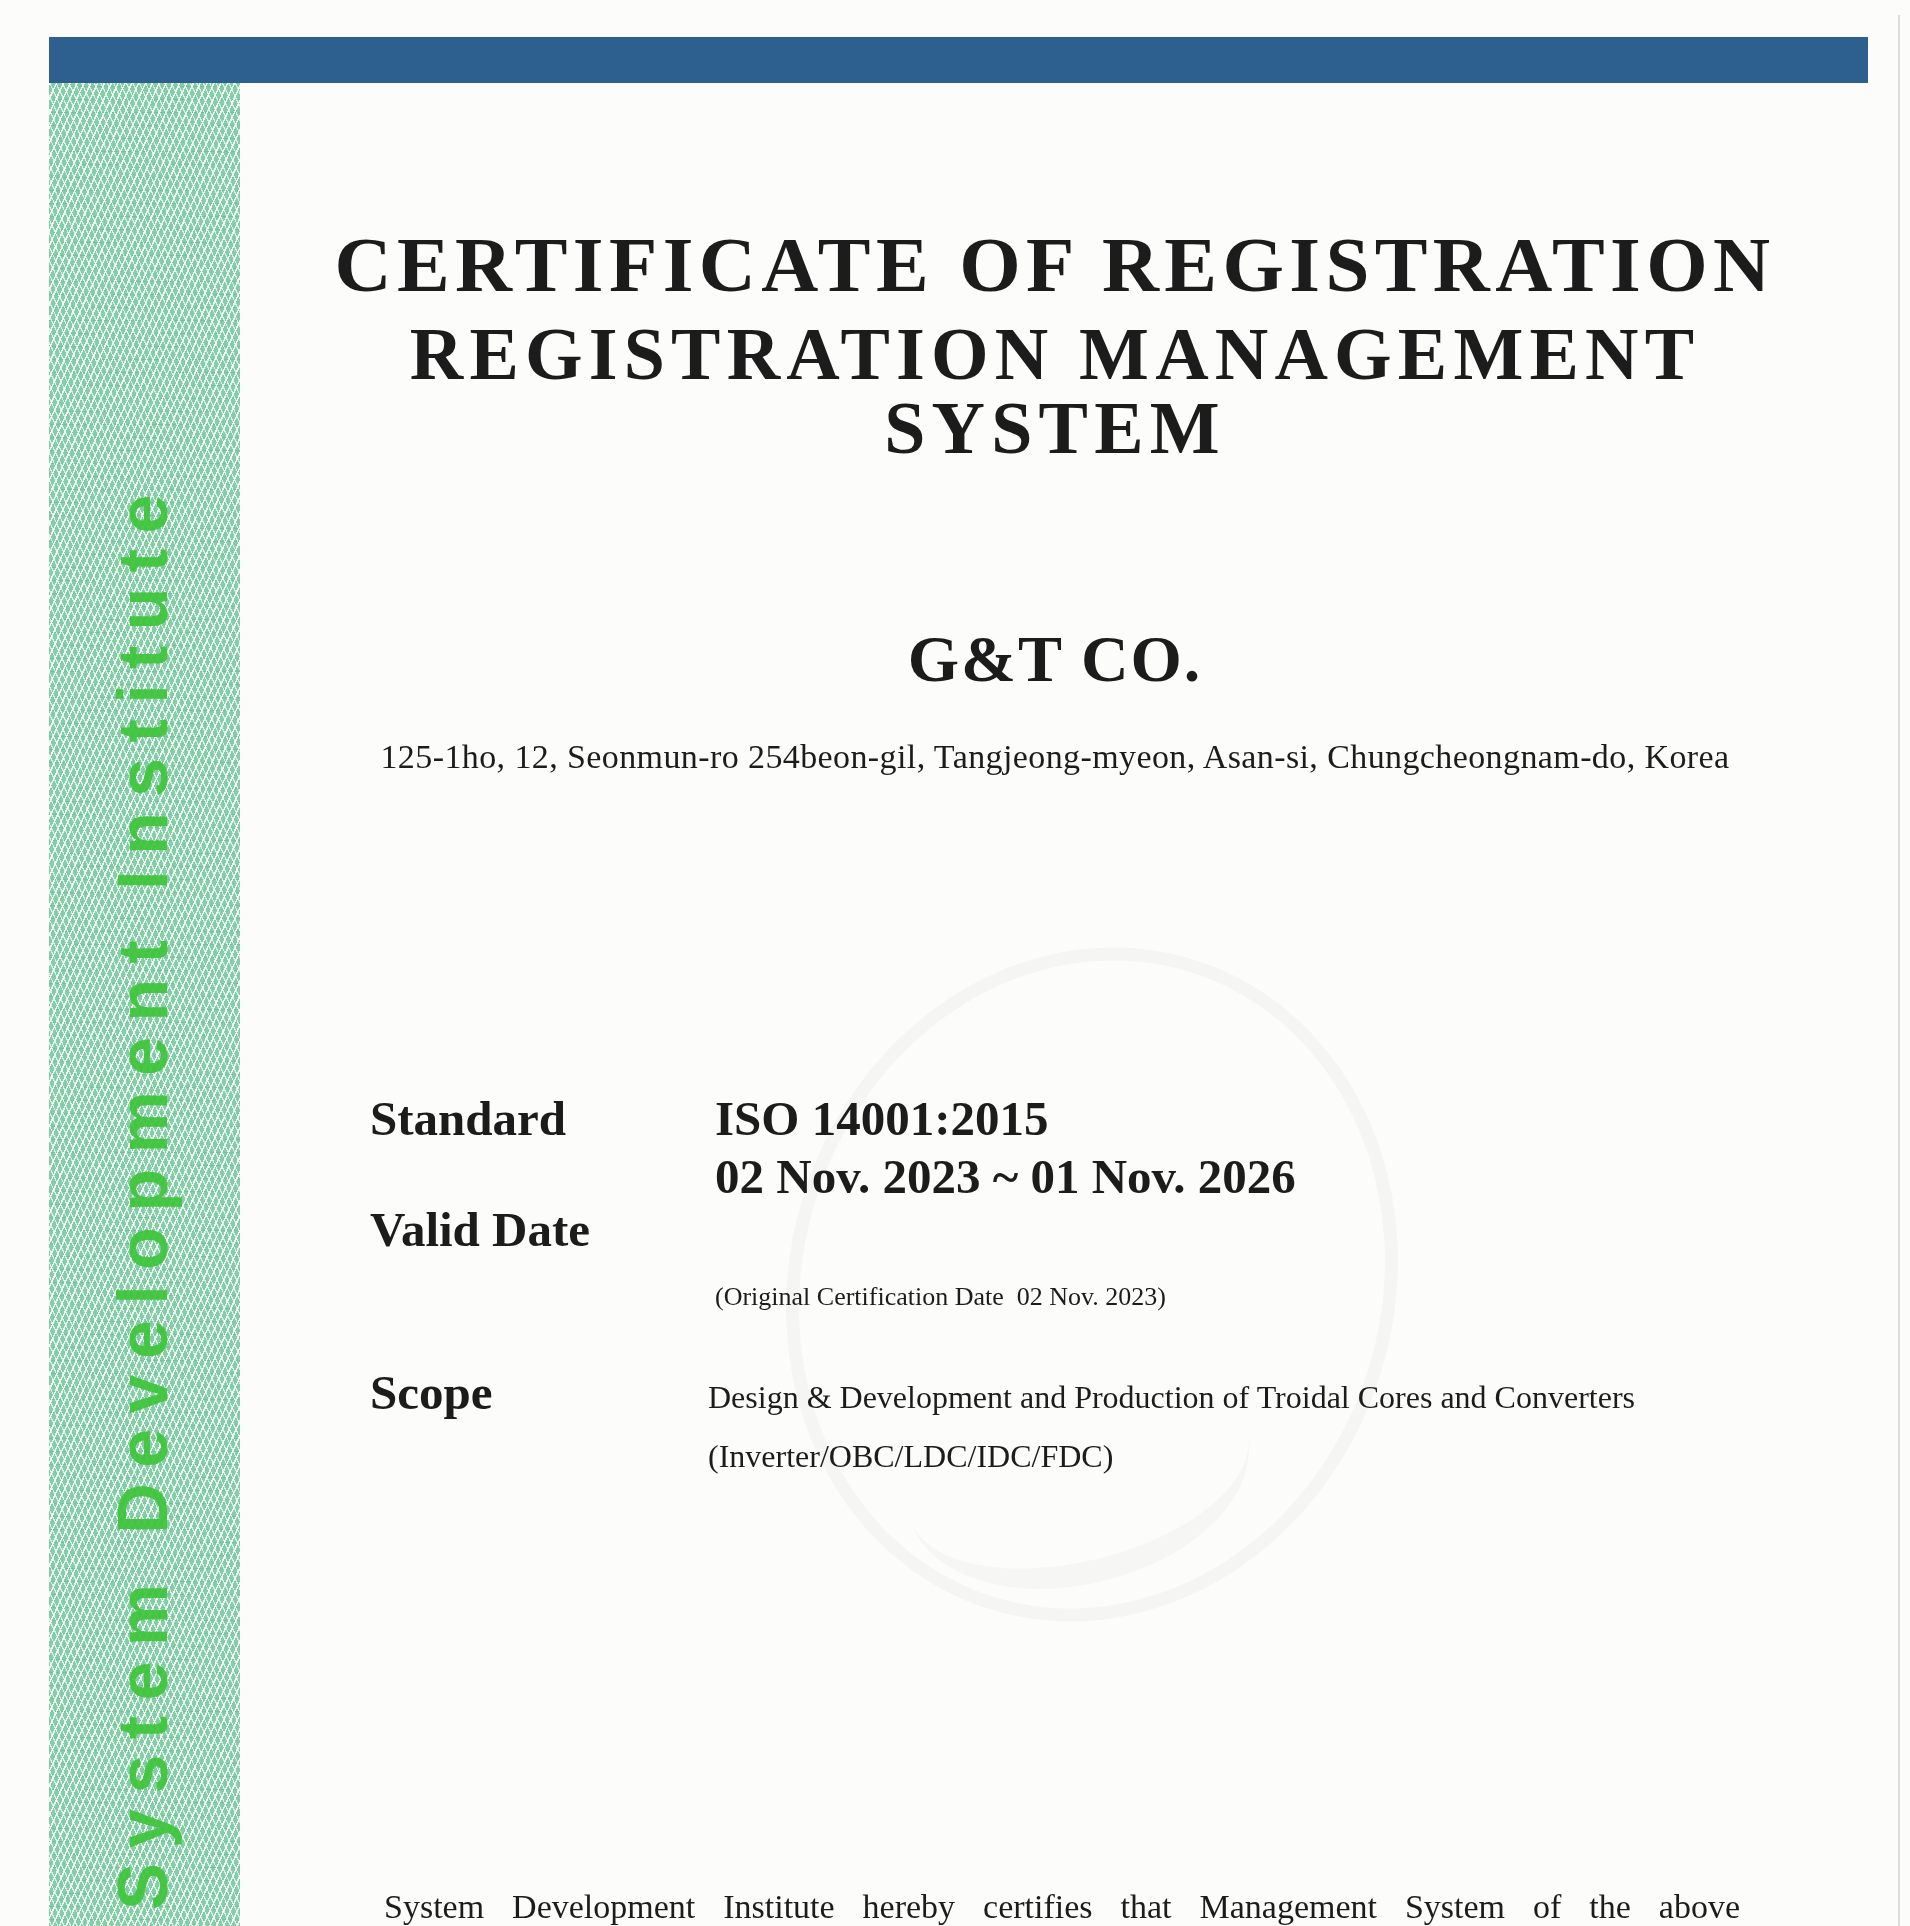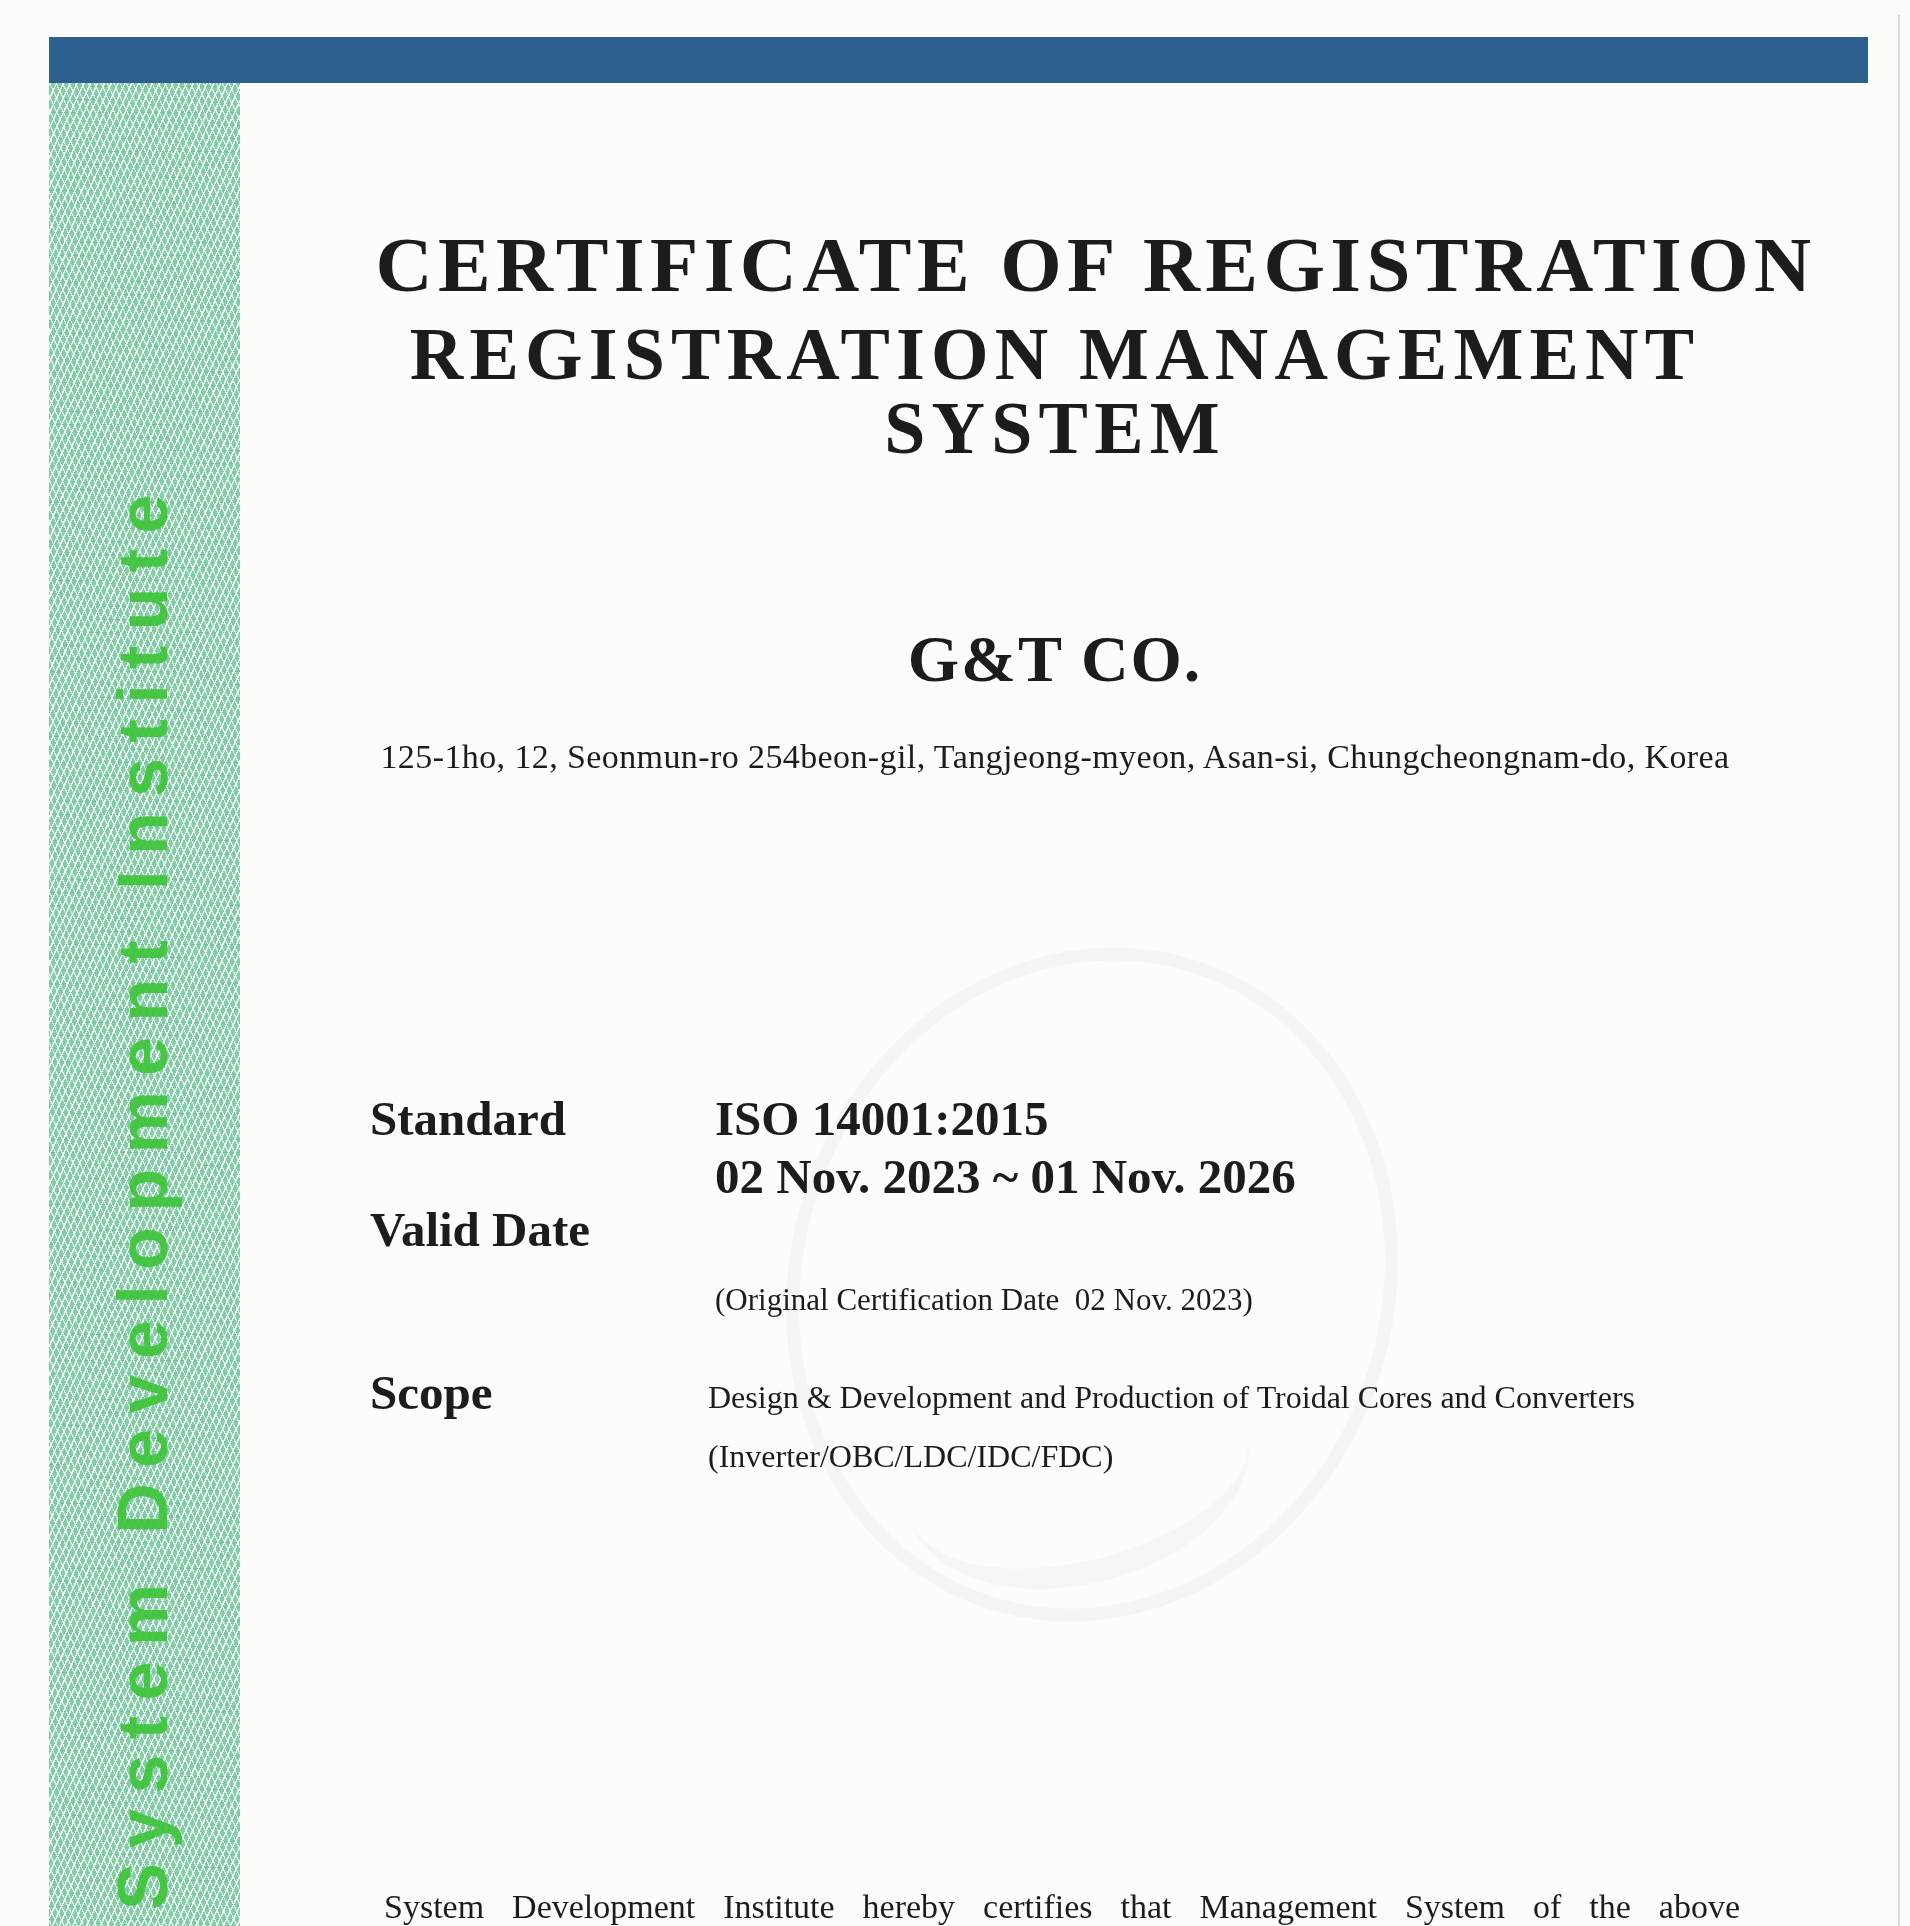--- a/index.html
+++ b/index.html
@@ -27,28 +27,28 @@
     white-space:nowrap;overflow:visible;
   }
   .paper-edge{position:absolute;left:1898px;top:15.4px;width:2.3px;height:2673px;background:#d4d4d4;opacity:.8;}
   .watermark{position:absolute;left:790px;top:944px;width:578px;height:655px;
     border:13px solid rgba(110,110,110,.05);border-radius:50%;transform:rotate(18deg);}
   .watermark2{position:absolute;left:905px;top:1368px;width:347px;height:193px;
     border-bottom:23px solid rgba(110,110,110,.045);border-radius:50%;transform:rotate(-14deg);}
 
   
   .center-line{position:absolute;left:240px;width:1630px;text-align:center;line-height:1;}
-  .title1{top:225px;font-size:79px;font-weight:bold;letter-spacing:5.4px;padding-left:41px;}
+  .title1{top:225px;font-size:79px;font-weight:bold;letter-spacing:5.4px;}
   .title2{top:317px;font-size:74px;font-weight:bold;letter-spacing:6.2px;}
   .company{top:616px;font-size:66px;font-weight:bold;letter-spacing:1.9px;margin-top:10px;}
   .address{top:740px;font-size:34px;letter-spacing:0.4px;}
 
   .label{position:absolute;left:370px;font-size:49px;font-weight:bold;line-height:1;}
   .value{position:absolute;left:715px;font-size:49px;font-weight:bold;line-height:1;white-space:pre-wrap;}
-  .note{position:absolute;left:715px;font-size:31px;line-height:1;white-space:pre-wrap;}
+  .note{position:absolute;left:715px;font-size:26px;line-height:1;white-space:pre-wrap;}
   .scope-text{position:absolute;left:708px;font-size:32px;line-height:1;}
 
   .stmt{position:absolute;left:384px;width:1356px;font-size:34px;line-height:1;
     text-align:justify;text-align-last:justify;}
 </style>
 </head>
 <body>
 
 <div id="page">
 

